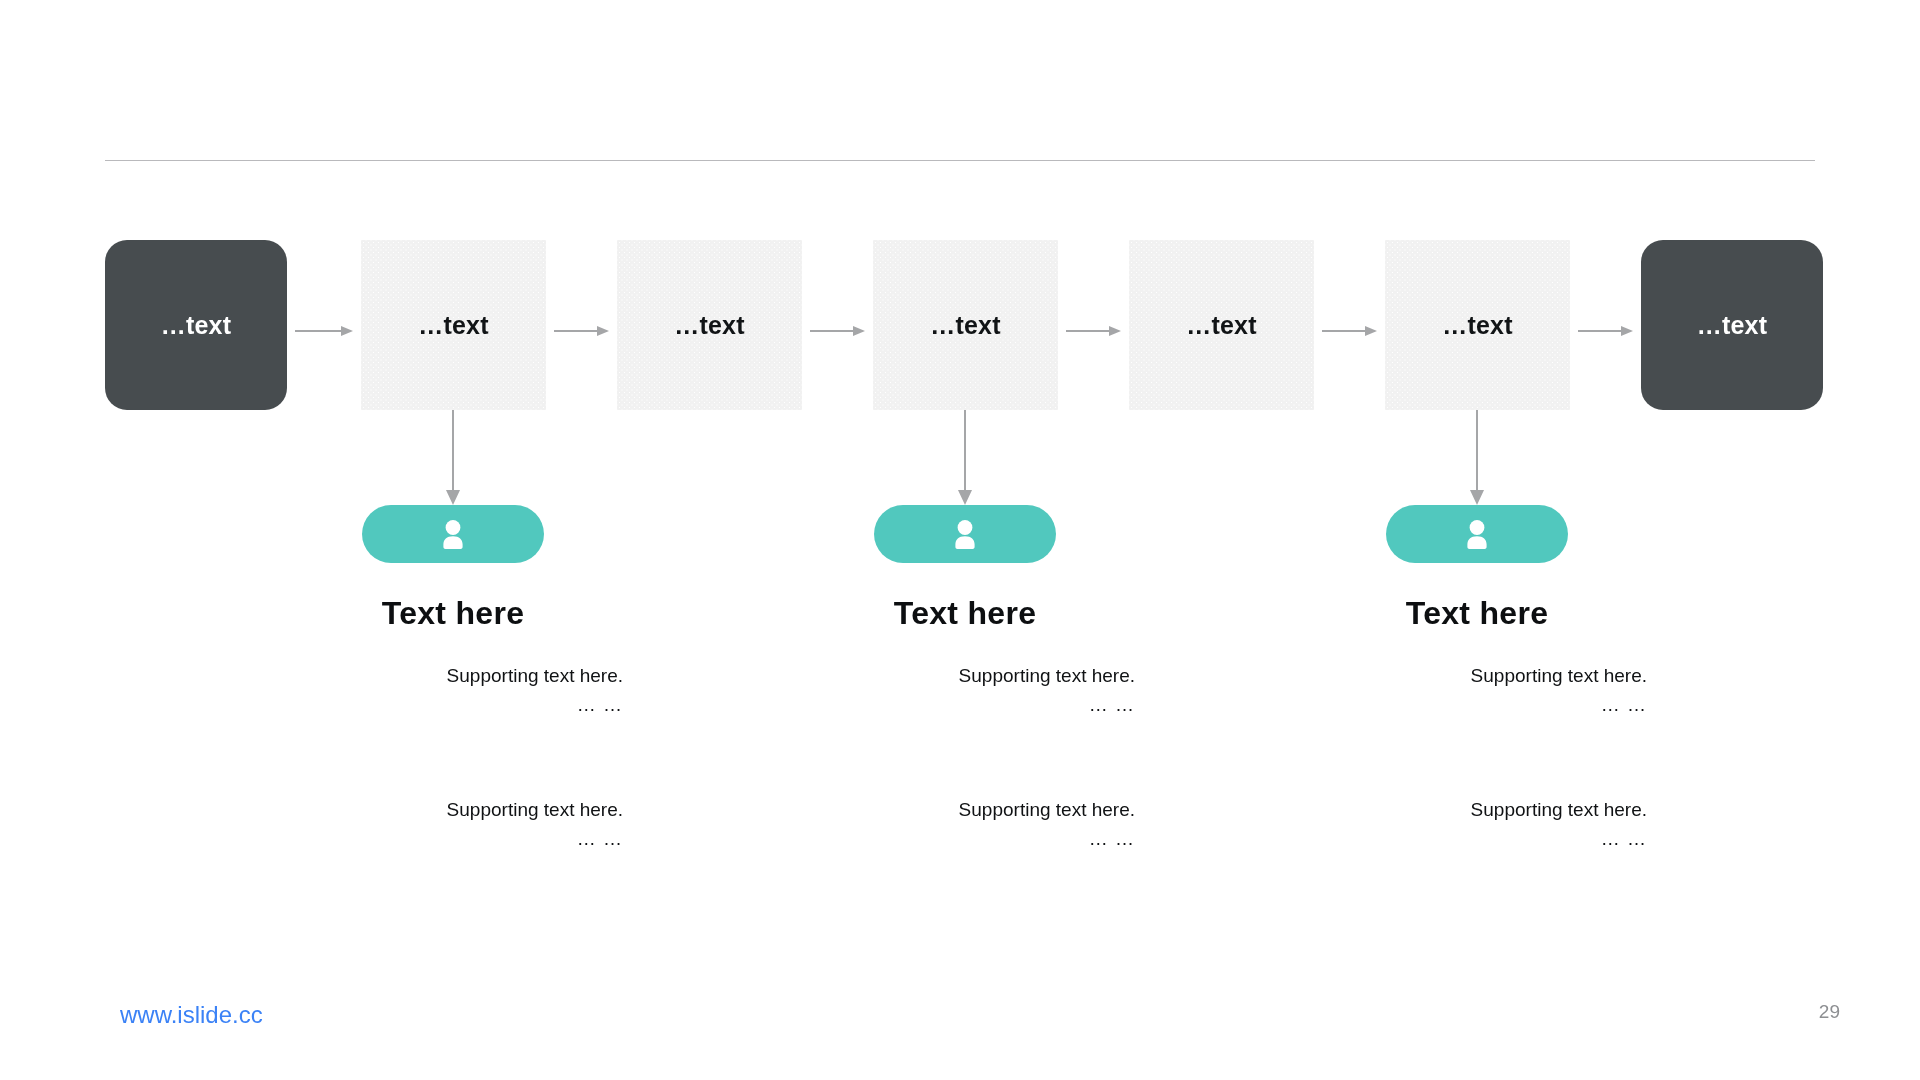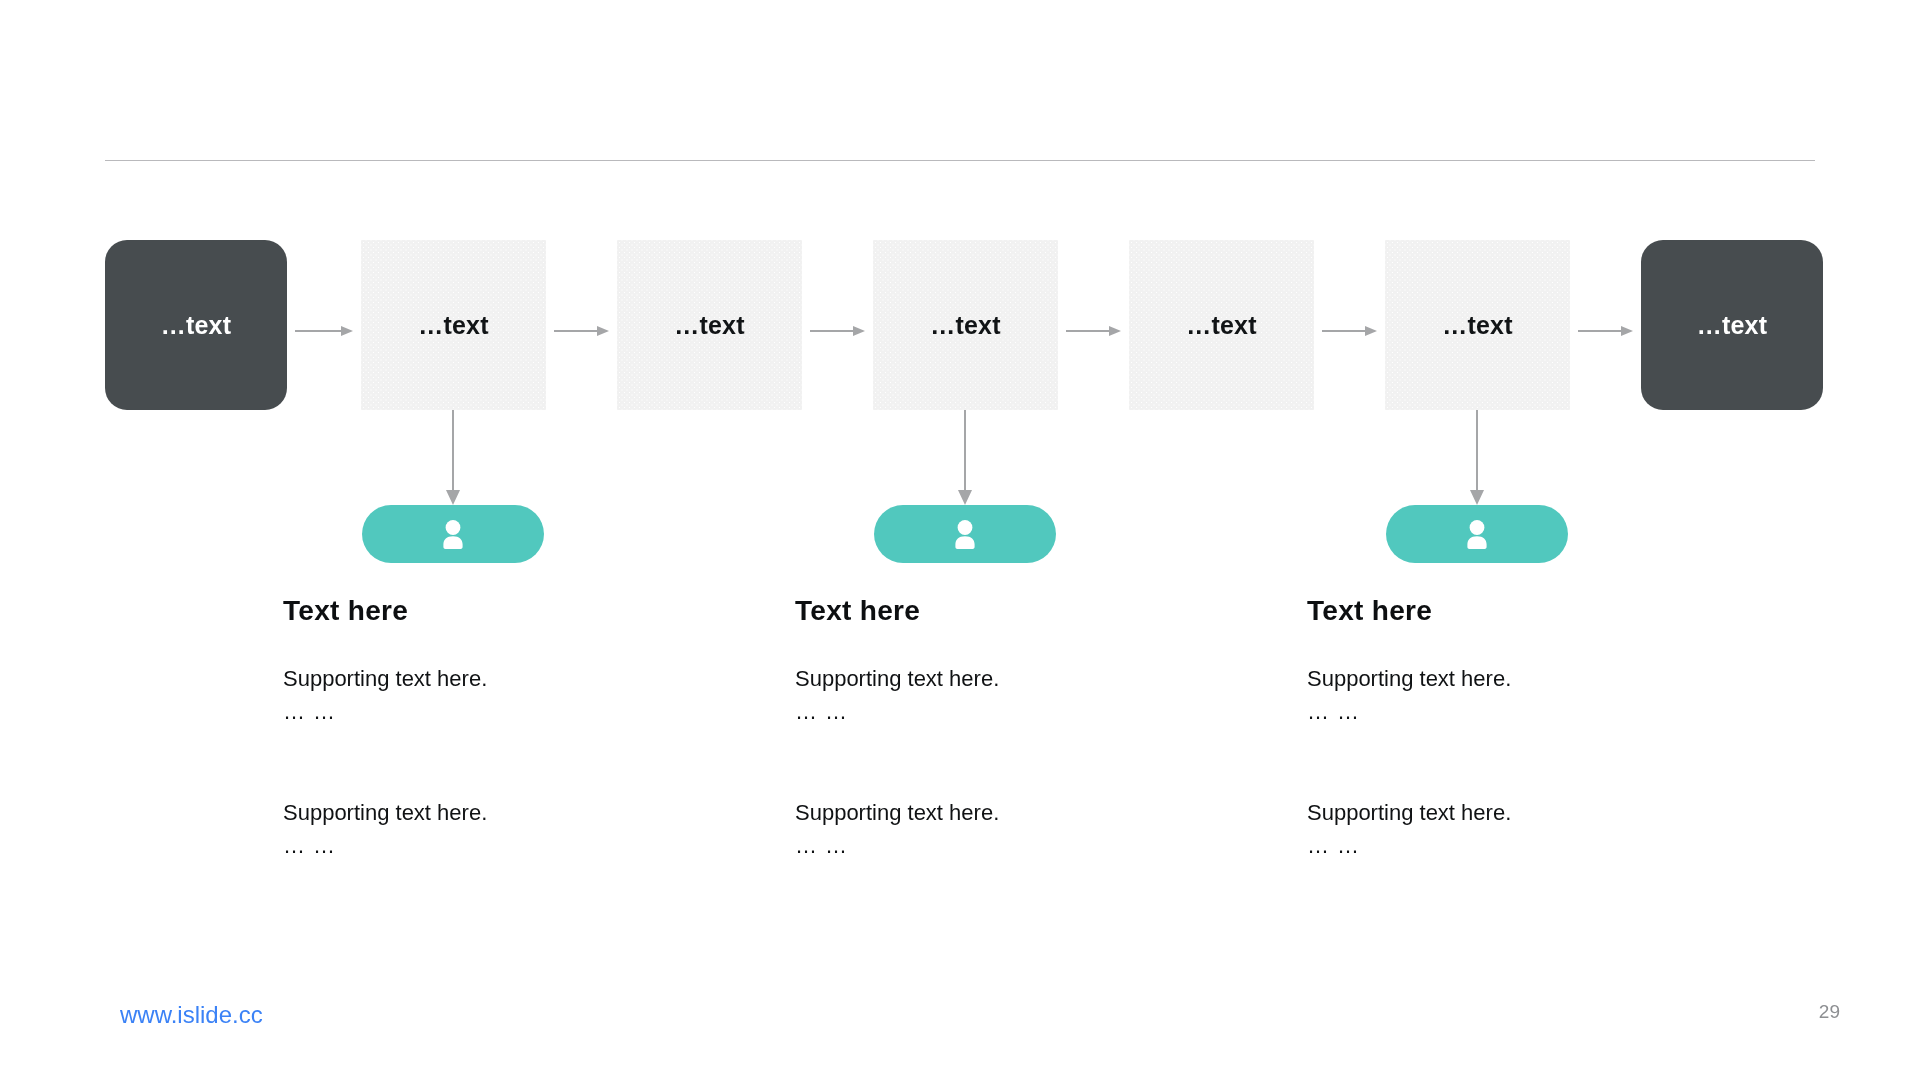--- a/index.html
+++ b/index.html
@@ -69,26 +69,26 @@
 
   
   .badge {
     position:absolute; top:505px;
     width:182px; height:58px;
     background:#51c8be; border-radius:29px;
     display:flex; align-items:center; justify-content:center;
   }
   .person-icon { width:30px; height:32px; display:block; }
   .col-title {
-    position:absolute; top:595px; width:340px; text-align:left;
-    font-size:28px; font-weight:bold; color:#0d0f11; letter-spacing:.3px;
+    position:absolute; top:595px; width:340px; text-align:center;
+    font-size:32px; font-weight:bold; color:#0d0f11; letter-spacing:.3px;
   }
   .col-body {
-    position:absolute; width:340px; text-align:left;
-    font-size:22px; color:#101214; line-height:1.5;
+    position:absolute; width:340px; text-align:right;
+    font-size:19px; color:#101214; line-height:1.5;
   }
   .col-body .dots { display:block; letter-spacing:1px; }
   .body-1 { top:662px; }
   .body-2 { top:796px; }
 
   
   .footer-url {
     position:absolute; left:120px; top:1001px;
     font-size:24px; color:#3b82f6;
   }

